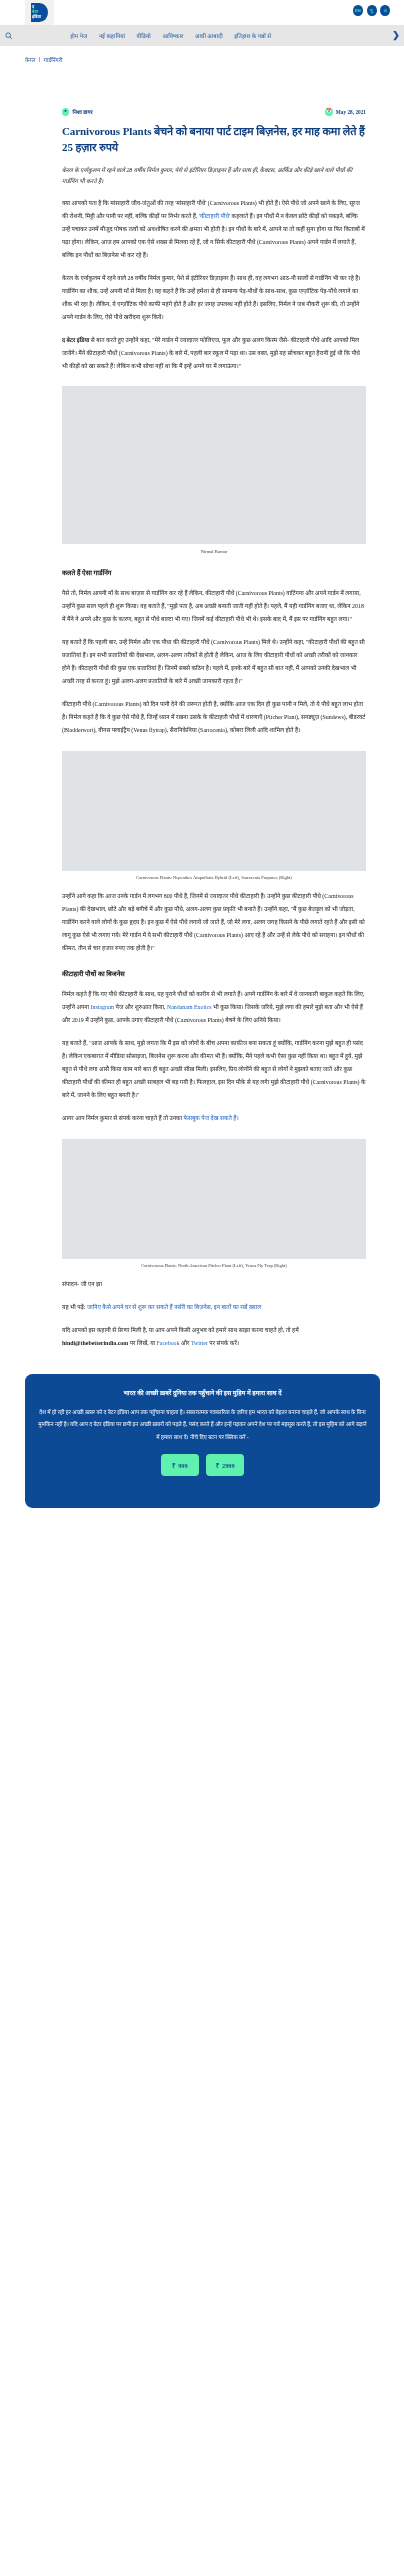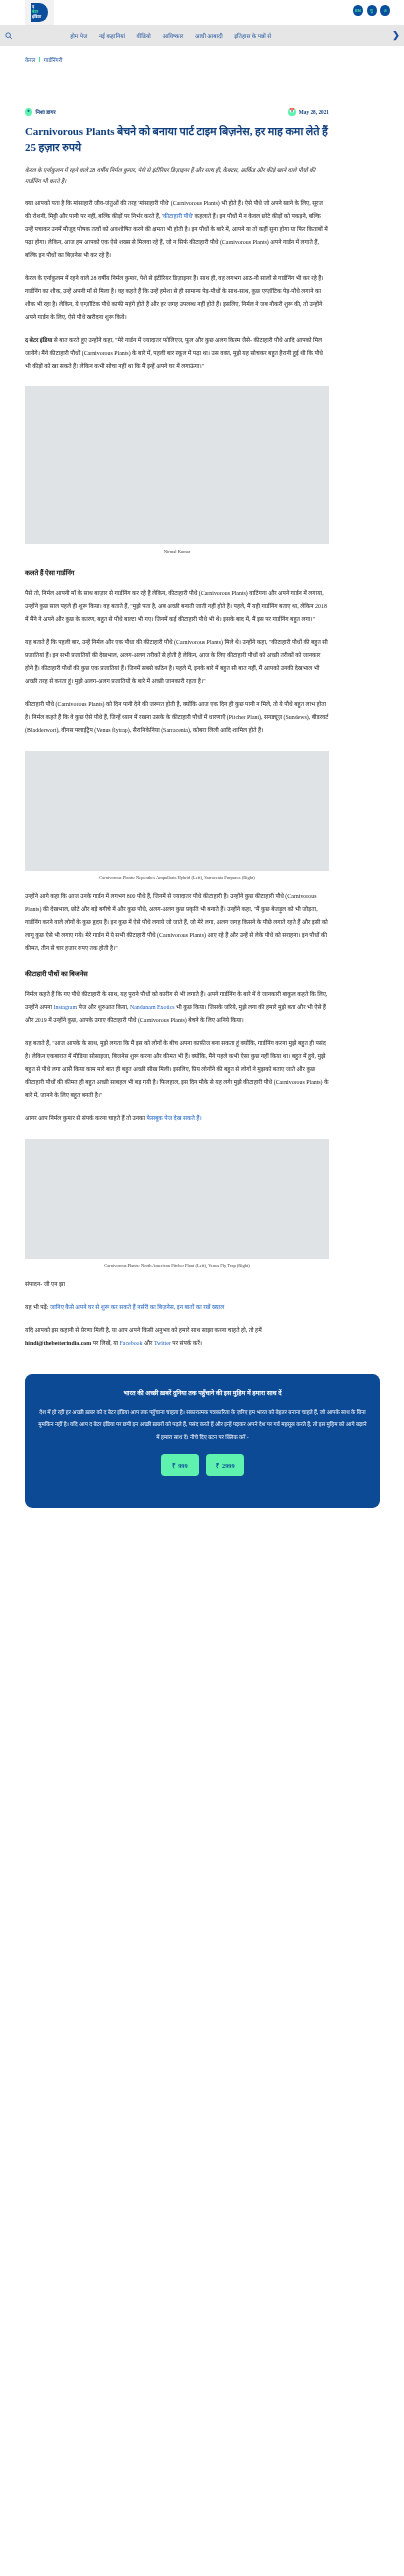--- a/index.html
+++ b/index.html
@@ -130,20 +130,21 @@
     width: 1.1px;
     height: 5.8px;
     background: #3ee6a0;
   }
 
   
   .article {
     padding: 0 25px;
     box-sizing: border-box;
     width: 354px;
+    margin-left: 37px;
   }
   .meta-row {
     margin-top: 44px;
     display: flex;
     align-items: center;
     justify-content: space-between;
   }
   .meta-left, .meta-right {
     display: flex;
     align-items: center;

